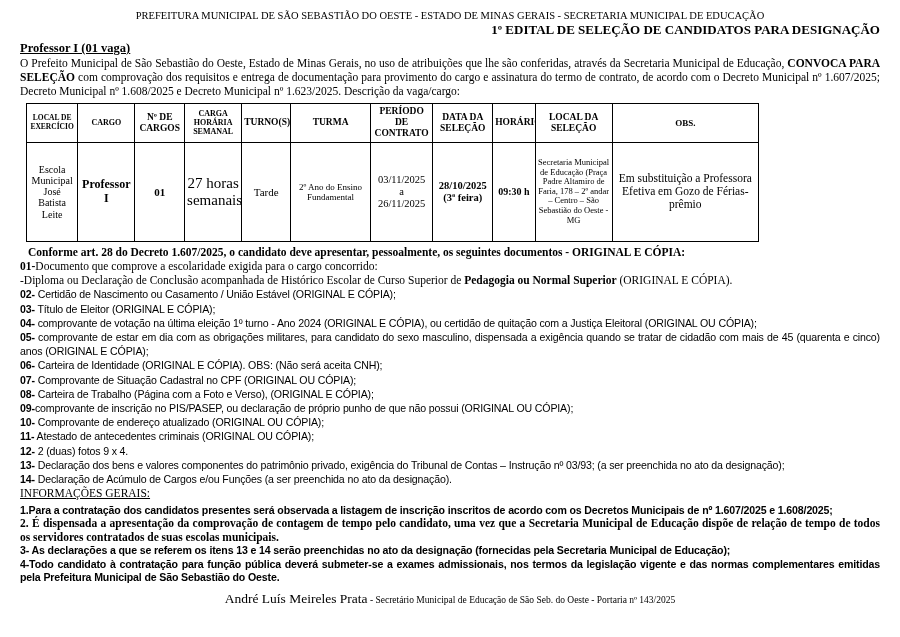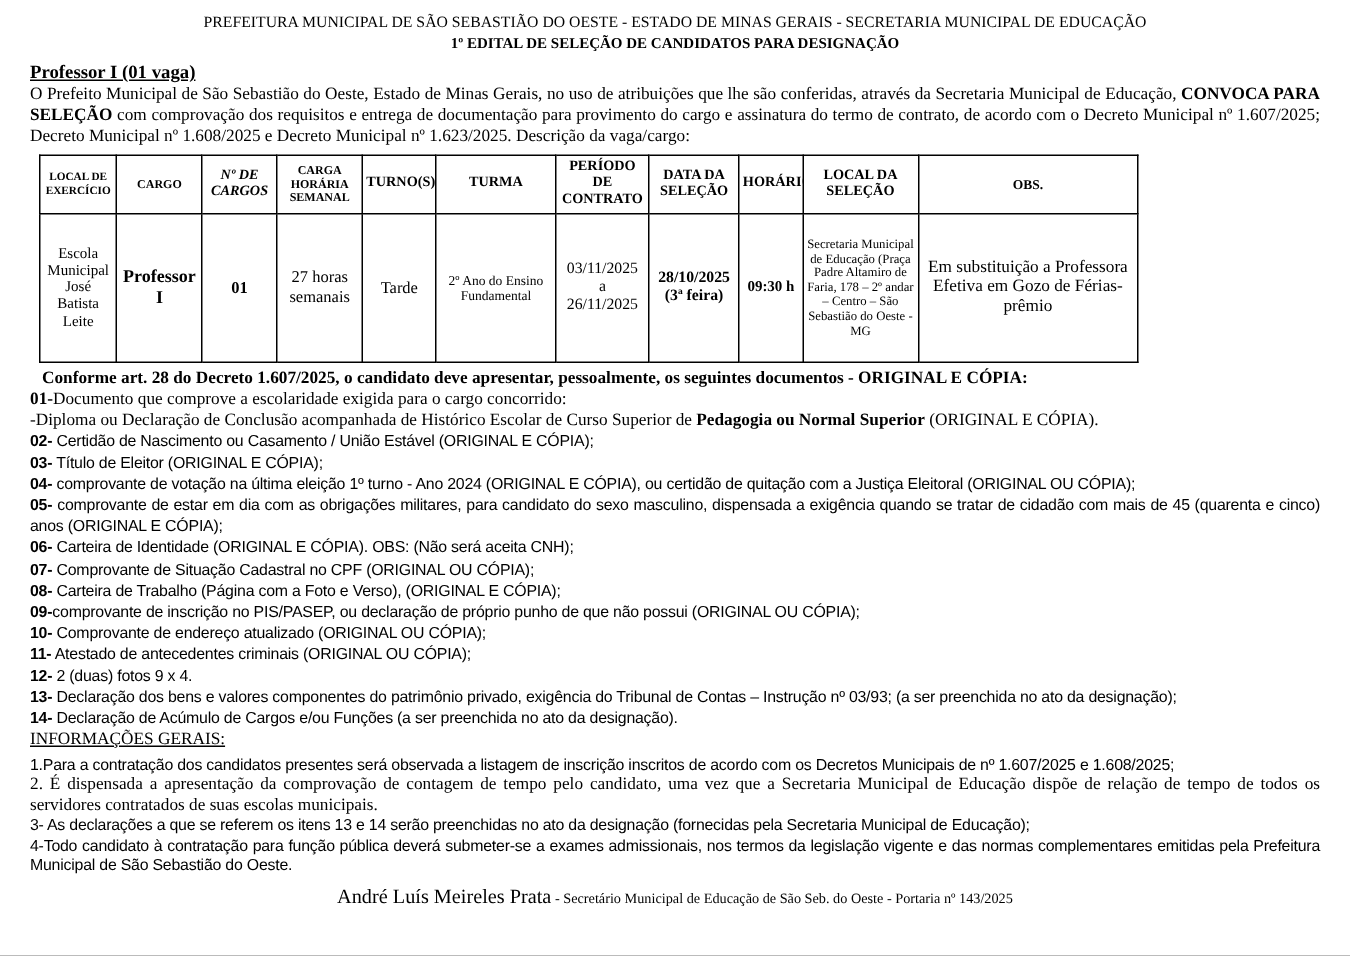--- a/index.html
+++ b/index.html
@@ -7,60 +7,60 @@
     width:900px;height:637px;background:#fff;color:#000;
     position:relative;overflow:hidden;box-sizing:border-box;
     padding:9px 20px 0 20px;
     font-family:"Liberation Serif","DejaVu Serif",serif;
   }
   .b{font-weight:bold;}
   .justify{text-align:justify;}
   .indent{padding-left:8px;}
 
   .h1{text-align:center;font-size:10.5px;line-height:13px;}
-  .h2{text-align:center;font-size:10px;font-weight:bold;line-height:15px;}
+  .h2{text-align:right;font-size:13px;font-weight:bold;line-height:15px;}
 
   .section-title{
     font-size:12.5px;font-weight:bold;text-decoration:underline;
     margin-top:4px;line-height:15px;
   }
   .intro{
     margin:1px 0 4px 0;font-size:11.5px;line-height:13.9px;
   }
 
   table.vtab{
     border-collapse:collapse;table-layout:fixed;
     width:733px;margin-left:6px;
   }
   table.vtab th,table.vtab td{
     border:1.5px solid #000;text-align:center;vertical-align:middle;
     padding:1px 2px;overflow:hidden;
     font-family:"Liberation Serif","DejaVu Serif",serif;
   }
   table.vtab th{font-weight:bold;height:36px;line-height:1.15;}
   table.vtab td{height:96px;white-space:pre-line;line-height:1.12;}
-  th.h0{font-size:7.5px;} th.h1{font-size:8px;}  th.h2{font-size:9.5px;font-style:italic;}
+  th.h0{font-size:7.5px;} th.h1{font-size:8px;}  th.h2{font-size:9.5px;}
   th.h3{font-size:8px;}   th.h4{font-size:9.5px;}th.h5{font-size:9.5px;}
   th.h6{font-size:9.5px;} th.h7{font-size:9.5px;}th.h8{font-size:9.5px;}
   th.h9{font-size:9.5px;} th.h10{font-size:9px;}
   td.d0{font-size:10px;}
   td.d1{font-size:12px;font-weight:bold;}
   td.d2{font-size:11px;font-weight:bold;}
-  td.d3{font-size:11px;}
+  td.d3{font-size:15px;}
   td.d4{font-size:11px;}
   td.d5{font-size:9px;}
   td.d6{font-size:10.5px;}
   td.d7{font-size:10.5px;font-weight:bold;}
   td.d8{font-size:10px;font-weight:bold;}
   td.d9{font-size:8.5px;line-height:1.3;}
   td.d10{font-size:11.5px;line-height:1.55;}
 
   .doc-lines{margin-top:3px;}
   .doc-lines .line{line-height:14.2px;}
-  .doc-lines.gi .line{line-height:13.5px;}
+  .doc-lines.gi .line{line-height:13.5px;font-weight:bold;}
   .line.serif{font-family:"Liberation Serif","DejaVu Serif",serif;font-size:11.5px;}
   .line.sans{font-family:"Liberation Sans","DejaVu Sans",sans-serif;font-size:10.6px;letter-spacing:-0.15px;}
   .gi-title{
     font-size:11.5px;text-decoration:underline;line-height:13.5px;margin-top:1px;
   }
   .signature{text-align:center;margin-top:4px;line-height:17px;}
   .sig-name{font-size:13.5px;}
   .sig-role{font-size:9.5px;}
   .sig-portaria{font-size:9.5px;}
 </style>

